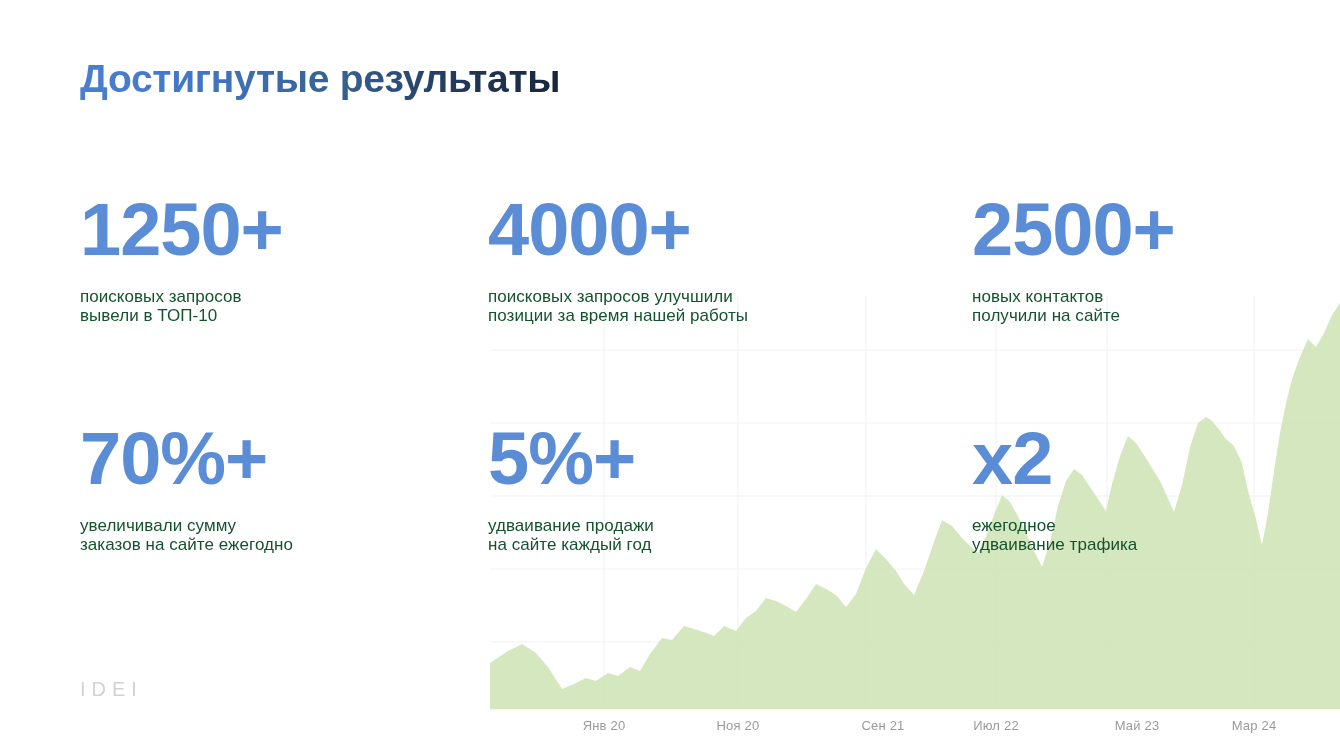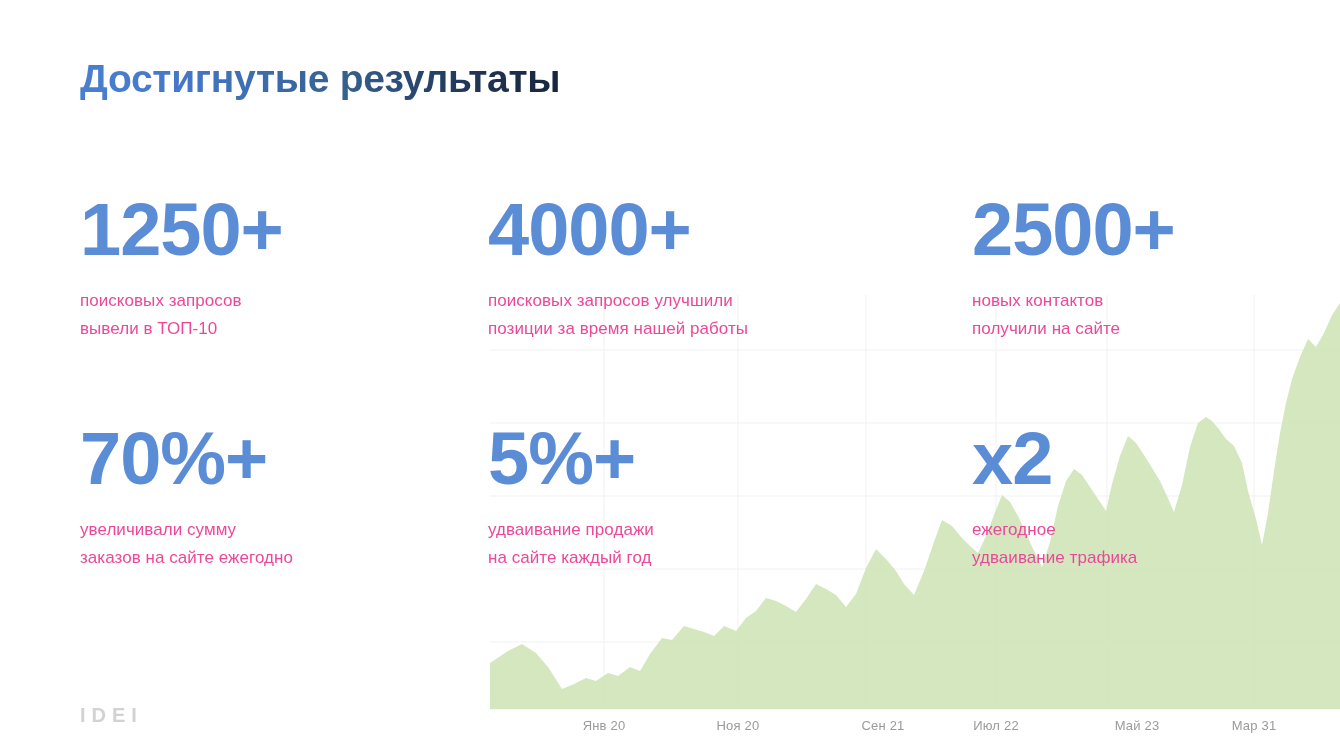--- a/index.html
+++ b/index.html
@@ -83,41 +83,41 @@
     font-size:74px;
     font-weight:bold;
     color:#5b8cd6;
     line-height:1;
     letter-spacing:-1px;
     white-space:nowrap;
     margin-bottom:20px;
   }
   .stat-caption{
     font-size:17px;
-    color:#ec4899;
-    line-height:28px;
+    color:#14532d;
+    line-height:19px;
     white-space:pre-line;
     letter-spacing:.05px;
   }
 
   
   .col-1{ left:80px; }
   .col-2{ left:488px; }
   .col-3{ left:972px; }
   
   .row-1{ top:193px; }
   .row-2{ top:422px; }
 
   
   #logo{
     position:absolute;
     left:80px;
-    top:704px;
+    top:678px;
     font-size:20px;
-    font-weight:bold;
+    font-weight:normal;
     letter-spacing:6px;
     color:#d2d2d2;
     z-index:3;
   }
 </style>
 </head>
 <body>
 
 <div id="chart-layer">
   <svg id="chart-svg" viewBox="0 0 850 459" preserveAspectRatio="none" xmlns="http://www.w3.org/2000/svg">
@@ -253,21 +253,21 @@
     </g>
   </svg>
 </div>
 
 <div id="axis-labels">
     <div class="axis-tick" style="left: 114px;">Янв 20</div>
     <div class="axis-tick" style="left: 248px;">Ноя 20</div>
     <div class="axis-tick" style="left: 393px;">Сен 21</div>
     <div class="axis-tick" style="left: 506px;">Июл 22</div>
     <div class="axis-tick" style="left: 647px;">Май 23</div>
-    <div class="axis-tick" style="left: 764px;">Мар 31</div>
+    <div class="axis-tick" style="left: 764px;">Мар 24</div>
   </div>
 
 <h1 id="page-title">Достигнутые результаты</h1>
 
 <div id="stats-grid">
 
   <div class="stat-cell col-1 row-1">
     <div class="stat-value">1250+</div>
     <div class="stat-caption">поисковых запросов
 вывели в ТОП-10</div>

